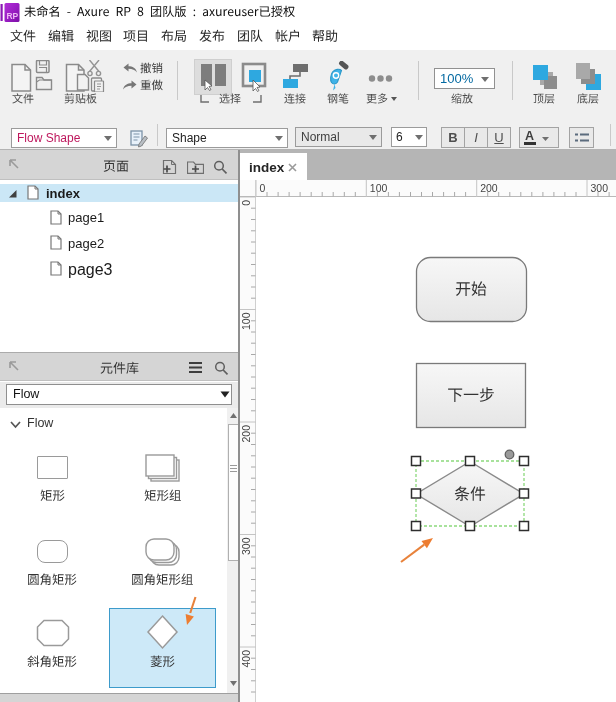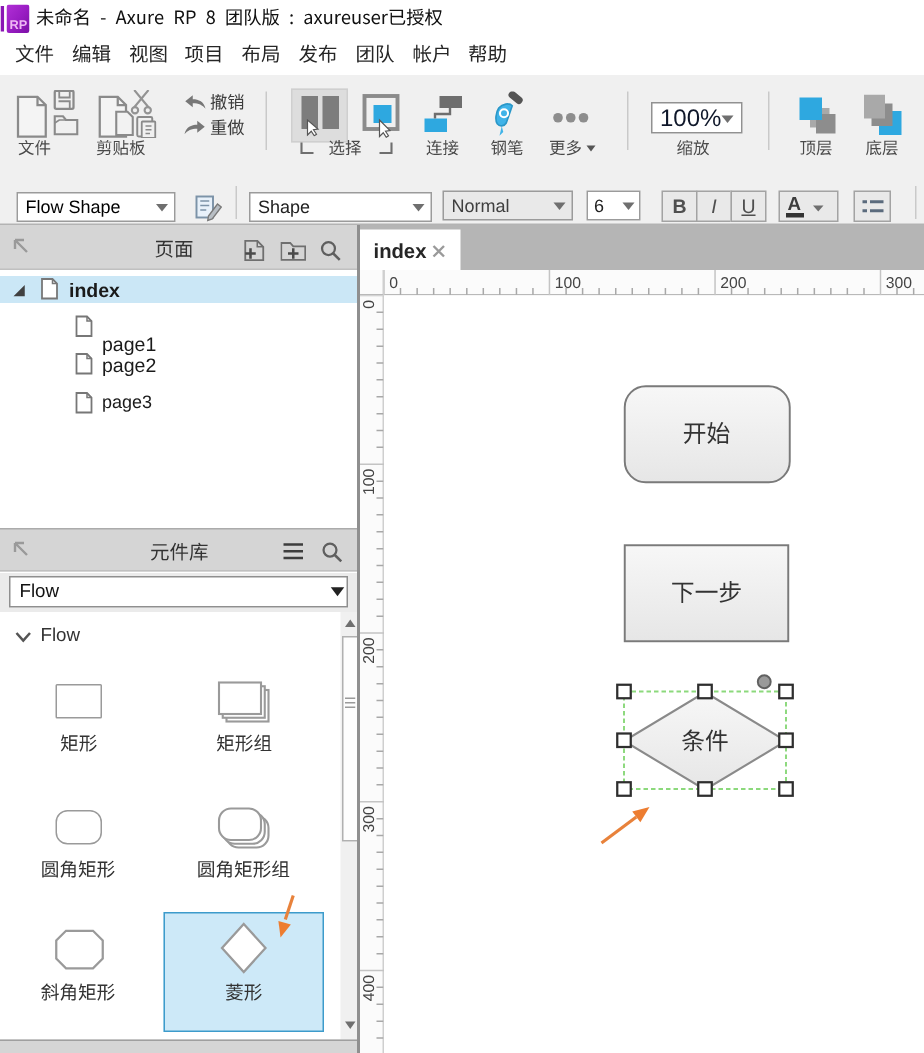--- a/index.html
+++ b/index.html
@@ -181,21 +181,21 @@
     </svg>
 
 <svg class="abs" style="left:390px;top:96px" width="8" height="6" viewBox="0 0 8 6">
 <path d="M1 1 L4 5 L7 1 Z" fill="#555"></path>
     </svg>
 
 <div class="abs" style="left:418px;top:61px;width:1px;height:39px;background:#c9c9c9"></div>
 
 <div class="abs" style="left:434px;top:68px;width:61px;height:21px;background:#fff;border:1px solid #919191"></div>
 
-<div class="abs" style="left:440px;top:71px;font-size:16px;color:#0f172a">100%</div>
+<div class="abs" style="left:440px;top:71px;font-size:13px;color:#0369a1">100%</div>
 
 <svg class="abs" style="left:480px;top:76px" width="10" height="7" viewBox="0 0 10 7">
 <path d="M1 1 L5 6 L9 1 Z" fill="#6f6f6f"></path>
     </svg>
 
 <svg style="position:absolute;left:451.0px;top:90.5px;overflow:visible" width="24" height="16" viewBox="0 -11.55 24 15.95">
       <path d="M0.5 -0.6 0.7 0.2C1.6 -0.2 2.8 -0.6 3.9 -1.1L3.8 -1.7C2.6 -1.3 1.3 -0.8 0.5 -0.6ZM0.7 -4.7C0.8 -4.7 1.1 -4.8 2.3 -4.9C1.9 -4.2 1.5 -3.7 1.3 -3.4C1.0 -3.0 0.7 -2.8 0.5 -2.7C0.6 -2.5 0.7 -2.2 0.8 -2.0C0.9 -2.1 1.3 -2.2 3.5 -2.8L3.5 -3.2V-3.5L1.8 -3.1C2.6 -4.1 3.3 -5.3 4.0 -6.4L3.3 -6.8C3.1 -6.4 2.9 -6.0 2.7 -5.6L1.5 -5.5C2.1 -6.5 2.8 -7.7 3.2 -8.9L2.5 -9.2C2.1 -7.9 1.3 -6.4 1.0 -6.1C0.8 -5.7 0.6 -5.4 0.4 -5.4C0.5 -5.2 0.6 -4.8 0.7 -4.7ZM5.2 -6.7C4.9 -5.6 4.3 -4.1 3.5 -3.2C3.6 -3.1 3.8 -2.8 3.9 -2.7C4.2 -2.9 4.4 -3.2 4.6 -3.6V0.9H5.3V-4.9C5.6 -5.5 5.8 -6.0 5.9 -6.5ZM6.2 -4.4V0.9H6.9V0.4H9.4V0.8H10.1V-4.4H8.2L8.4 -5.6H10.3V-6.2H6.0V-5.6H7.6C7.6 -5.2 7.5 -4.8 7.4 -4.4ZM6.5 -9.0C6.6 -8.8 6.8 -8.5 6.9 -8.2H4.1V-6.4H4.8V-7.5H9.7V-6.5H10.5V-8.2H7.8C7.6 -8.5 7.4 -8.9 7.2 -9.3ZM6.9 -1.8H9.4V-0.3H6.9ZM6.9 -2.4V-3.8H9.4V-2.4Z M13.3 -9.1C13.5 -8.6 13.7 -8.0 13.8 -7.5L14.6 -7.8C14.5 -8.2 14.2 -8.8 14.0 -9.3ZM11.5 -7.5V-6.7H12.8V-4.4C12.8 -2.8 12.6 -1.1 11.3 0.3C11.5 0.5 11.7 0.7 11.9 0.9C13.4 -0.7 13.6 -2.6 13.6 -4.4V-4.5H15.1C15.0 -1.4 14.9 -0.4 14.7 -0.1C14.7 0.0 14.6 0.0 14.4 0.0C14.2 0.0 13.8 0.0 13.4 -0.0C13.5 0.2 13.6 0.5 13.6 0.8C14.1 0.8 14.5 0.8 14.8 0.7C15.1 0.7 15.3 0.6 15.4 0.4C15.7 0.0 15.8 -1.2 15.9 -4.8C15.9 -5.0 15.9 -5.2 15.9 -5.2H13.6V-6.7H16.4V-7.5ZM17.9 -6.4H19.9C19.7 -5.0 19.4 -3.8 18.9 -2.8C18.4 -3.8 18.1 -5.0 17.8 -6.3ZM17.7 -9.3C17.4 -7.3 16.8 -5.5 15.9 -4.3C16.1 -4.2 16.4 -3.9 16.5 -3.7C16.8 -4.1 17.1 -4.6 17.3 -5.1C17.6 -3.9 18.0 -2.9 18.4 -2.0C17.8 -1.1 16.9 -0.4 15.7 0.2C15.9 0.4 16.1 0.7 16.2 0.9C17.3 0.3 18.2 -0.4 18.8 -1.2C19.4 -0.3 20.2 0.4 21.1 0.9C21.2 0.6 21.5 0.3 21.7 0.2C20.7 -0.3 19.9 -1.0 19.3 -2.0C20.0 -3.2 20.5 -4.6 20.8 -6.4H21.6V-7.2H18.1C18.3 -7.8 18.4 -8.4 18.6 -9.1Z" fill="#4a4a4a"></path>
     </svg>
 
 <div class="abs" style="left:512px;top:61px;width:1px;height:39px;background:#c9c9c9"></div>
@@ -216,21 +216,21 @@
 <rect x="1" y="0" width="14" height="16" fill="#a9a9a9"></rect>
 </svg>
 
 <svg style="position:absolute;left:577.0px;top:90.5px;overflow:visible" width="24" height="16" viewBox="0 -11.55 24 15.95">
       <path d="M5.6 -1.7C6.1 -1.0 6.5 0.1 6.7 0.7L7.4 0.4C7.2 -0.2 6.7 -1.2 6.3 -2.0ZM3.2 0.8C3.3 0.6 3.7 0.5 5.8 -0.3C5.8 -0.4 5.7 -0.7 5.8 -1.0L4.1 -0.4V-3.1H6.9C7.3 -0.8 8.3 0.8 9.4 0.8C10.1 0.8 10.4 0.3 10.5 -1.2C10.3 -1.3 10.1 -1.4 9.9 -1.6C9.8 -0.5 9.7 -0.0 9.5 -0.0C8.8 -0.0 8.1 -1.3 7.7 -3.1H10.1V-3.9H7.5C7.4 -4.5 7.4 -5.1 7.3 -5.8C8.2 -5.9 9.0 -6.1 9.7 -6.2L9.1 -6.8C7.7 -6.5 5.3 -6.3 3.3 -6.3V-0.5C3.3 -0.1 3.0 0.0 2.9 0.1C3.0 0.2 3.1 0.6 3.2 0.8ZM6.7 -3.9H4.1V-5.6C4.9 -5.6 5.7 -5.7 6.5 -5.8C6.6 -5.1 6.6 -4.5 6.7 -3.9ZM5.2 -9.0C5.4 -8.8 5.6 -8.4 5.7 -8.1H1.3V-4.9C1.3 -3.4 1.3 -1.1 0.3 0.5C0.5 0.5 0.9 0.8 1.0 0.9C2.0 -0.7 2.1 -3.2 2.1 -4.9V-7.4H10.5V-8.1H6.6C6.5 -8.5 6.3 -8.9 6.0 -9.3Z M14.3 -5.0V-4.3H20.6V-5.0ZM13.3 -8.0H19.9V-6.7H13.3ZM12.5 -8.7V-5.5C12.5 -3.7 12.4 -1.3 11.3 0.4C11.6 0.5 11.9 0.7 12.1 0.9C13.1 -0.9 13.3 -3.6 13.3 -5.5V-6.0H20.7V-8.7ZM14.2 0.7C14.5 0.6 15.0 0.5 19.8 0.2C20.0 0.5 20.2 0.8 20.3 1.0L21.0 0.6C20.6 -0.1 19.9 -1.2 19.3 -2.1L18.5 -1.8C18.8 -1.4 19.1 -0.9 19.4 -0.5L15.2 -0.2C15.8 -0.8 16.4 -1.6 16.9 -2.4H21.4V-3.1H13.6V-2.4H15.8C15.3 -1.6 14.7 -0.8 14.5 -0.6C14.3 -0.3 14.1 -0.1 13.9 -0.1C14.0 0.1 14.1 0.5 14.2 0.7Z" fill="#4a4a4a"></path>
     </svg>
 
 <div class="abs" style="left:0;top:118px;width:616px;height:32px;background:#f0f0f0;border-bottom:1px solid #b3b3b3"></div>
 
 <div class="abs" style="left:11px;top:128px;width:106px;height:20px;background:#fff;border:1px solid #9b9b9b"></div>
-<div class="abs" style="left:17px;top:131px;font-size:12px;color:#000000">Flow Shape</div>
+<div class="abs" style="left:17px;top:131px;font-size:12px;color:#be185d">Flow Shape</div>
 <svg class="abs" style="left:103px;top:135px" width="10" height="7" viewBox="0 0 10 7">
       <path d="M1 1 L5 6 L9 1 Z" fill="#6f6f6f"></path>
     </svg>
 
 <svg class="abs" style="left:130px;top:130px" width="18" height="19" viewBox="0 0 18 19">
 <rect x="1" y="1" width="11" height="14" fill="#e8f1fa" stroke="#7c93a8" stroke-width="1.3"></rect>
 <path d="M3.5 4 h6 M3.5 7 h6 M3.5 10 h4" stroke="#7c93a8" stroke-width="1"></path>
 <path d="M9 14 L15 6 L17.5 8 L11.5 16 L8.5 17 Z" fill="#b8bec4" stroke="#7a7a7a" stroke-width="0.9"></path>
 </svg>
 
@@ -318,33 +318,33 @@
 <path d="M1 1 h7 l3 3 v10 h-10 z" fill="#fff" stroke="#777" stroke-width="1.2"></path>
 <path d="M8 1 v3 h3" fill="none" stroke="#777" stroke-width="1"></path>
 </svg>
 
 <div class="abs" style="left:46px;top:186px;font-size:13px;font-weight:bold;color:#1a1a1a">index</div>
 
 <svg class="abs" style="left:50px;top:210px" width="12" height="15" viewBox="0 0 12 15">
 <path d="M1 1 h7 l3 3 v10 h-10 z" fill="#fff" stroke="#777" stroke-width="1.2"></path>
 <path d="M8 1 v3 h3" fill="none" stroke="#777" stroke-width="1"></path>
 </svg>
-<div class="abs" style="left:68px;top:222px;font-size:13px;color:#1a1a1a">page1</div>
+<div class="abs" style="left:68px;top:210px;font-size:13px;color:#1a1a1a">page1</div>
 
 <svg class="abs" style="left:50px;top:235px" width="12" height="15" viewBox="0 0 12 15">
 <path d="M1 1 h7 l3 3 v10 h-10 z" fill="#fff" stroke="#777" stroke-width="1.2"></path>
 <path d="M8 1 v3 h3" fill="none" stroke="#777" stroke-width="1"></path>
 </svg>
 <div class="abs" style="left:68px;top:236px;font-size:13px;color:#1a1a1a">page2</div>
 
 <svg class="abs" style="left:50px;top:261px" width="12" height="15" viewBox="0 0 12 15">
 <path d="M1 1 h7 l3 3 v10 h-10 z" fill="#fff" stroke="#777" stroke-width="1.2"></path>
 <path d="M8 1 v3 h3" fill="none" stroke="#777" stroke-width="1"></path>
 </svg>
-<div class="abs" style="left:68px;top:261px;font-size:12px;color:#1a1a1a">page3</div>
+<div class="abs" style="left:68px;top:261px;font-size:16px;color:#1a1a1a">page3</div>
 
 <div class="abs" style="left:0;top:352px;width:238px;height:29px;background:#d5d5d5;border-top:1px solid #ababab;border-bottom:1px solid #c0c0c0"></div>
 
 <svg class="abs" style="left:8px;top:360px" width="13" height="13" viewBox="0 0 13 13">
 <path d="M2 2 L10 10 M2 2 v6 M2 2 h6" stroke="#9a9a9a" stroke-width="1.6" fill="none"></path>
 </svg>
 
 <svg style="position:absolute;left:100.0px;top:359.4px;overflow:visible" width="41" height="19" viewBox="0 -13.65 41 18.85">
       <path d="M1.9 -9.9V-9.0H11.1V-9.9ZM0.8 -6.3V-5.3H4.1C3.9 -2.9 3.4 -0.8 0.6 0.2C0.8 0.4 1.1 0.8 1.2 1.0C4.3 -0.2 4.9 -2.5 5.1 -5.3H7.6V-0.7C7.6 0.5 7.9 0.8 9.1 0.8C9.3 0.8 10.7 0.8 10.9 0.8C12.1 0.8 12.3 0.2 12.5 -2.0C12.2 -2.1 11.8 -2.3 11.5 -2.5C11.5 -0.5 11.4 -0.1 10.9 -0.1C10.6 -0.1 9.4 -0.1 9.2 -0.1C8.7 -0.1 8.6 -0.2 8.6 -0.7V-5.3H12.2V-6.3Z M17.1 -4.4V-3.5H20.9V1.0H21.8V-3.5H25.4V-4.4H21.8V-7.3H24.8V-8.3H21.8V-10.8H20.9V-8.3H19.1C19.3 -8.8 19.4 -9.5 19.6 -10.1L18.6 -10.3C18.3 -8.6 17.8 -6.9 17.0 -5.8C17.3 -5.7 17.7 -5.5 17.8 -5.3C18.2 -5.9 18.5 -6.6 18.8 -7.3H20.9V-4.4ZM16.5 -10.9C15.8 -8.9 14.6 -7.0 13.4 -5.7C13.6 -5.5 13.9 -5.0 14.0 -4.7C14.4 -5.2 14.8 -5.7 15.2 -6.2V1.0H16.1V-7.8C16.6 -8.7 17.0 -9.6 17.4 -10.6Z M30.2 -3.2C30.3 -3.3 30.8 -3.4 31.4 -3.4H33.7V-1.9H29.0V-1.0H33.7V1.0H34.7V-1.0H38.4V-1.9H34.7V-3.4H37.5V-4.3H34.7V-5.6H33.7V-4.3H31.2C31.6 -4.8 32.0 -5.5 32.4 -6.3H37.9V-7.1H32.9L33.3 -8.1L32.3 -8.4C32.1 -8.0 32.0 -7.6 31.8 -7.1H29.4V-6.3H31.4C31.0 -5.6 30.7 -5.1 30.6 -4.9C30.3 -4.5 30.1 -4.2 29.9 -4.1C30.0 -3.9 30.2 -3.4 30.2 -3.2ZM32.1 -10.7C32.3 -10.4 32.5 -10.0 32.7 -9.6H27.6V-5.8C27.6 -4.0 27.5 -1.3 26.4 0.5C26.6 0.7 27.1 0.9 27.2 1.1C28.4 -0.9 28.5 -3.8 28.5 -5.8V-8.7H38.4V-9.6H33.8C33.6 -10.0 33.3 -10.5 33.0 -10.9Z" fill="#333333"></path>
     </svg>

